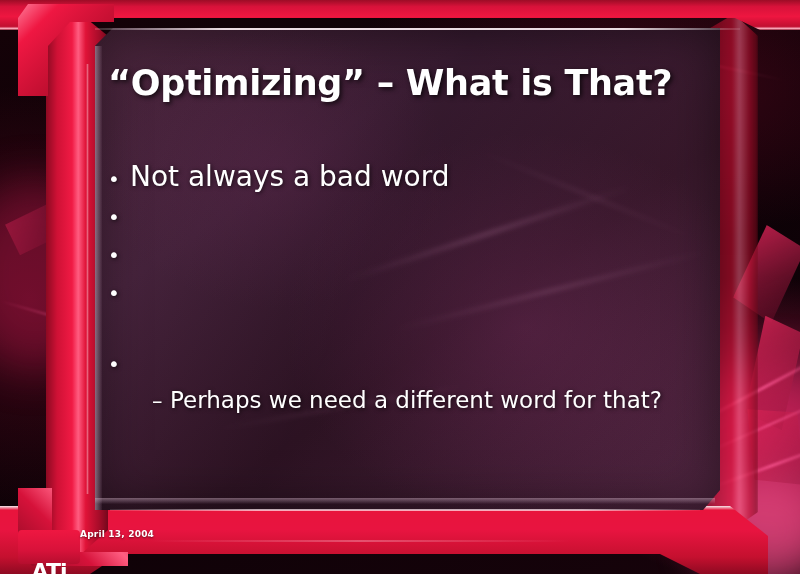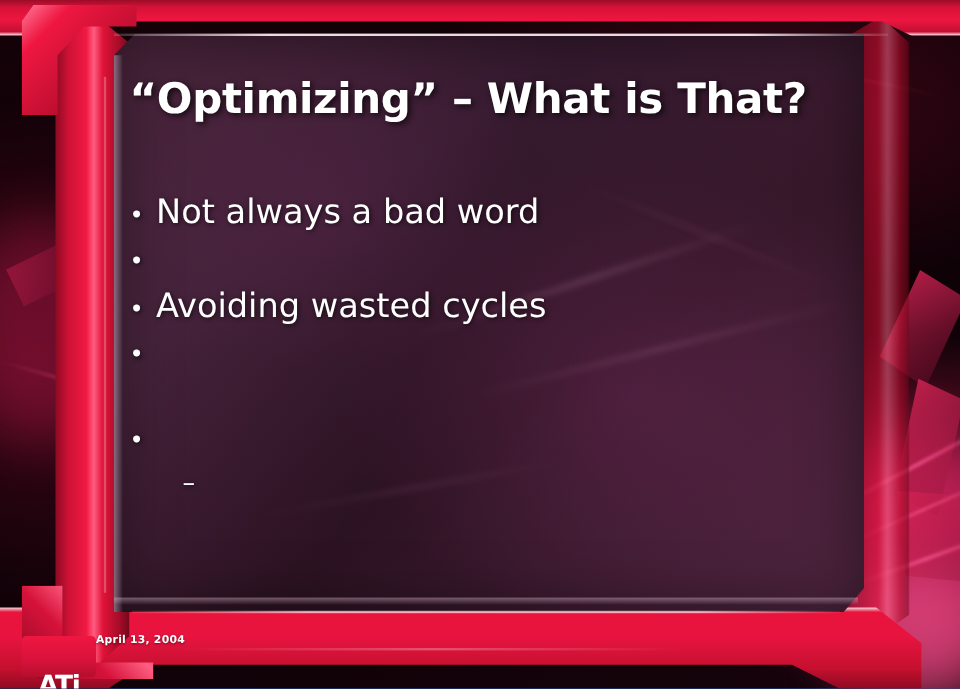--- a/index.html
+++ b/index.html
@@ -275,35 +275,35 @@
       <span class="bullet-mark">•</span>
       <span class="bullet-text">Not always a bad word</span>
     </div>
 
     <div class="bullet-row">
       <span class="bullet-mark">•</span>
     </div>
 
     <div class="bullet-row">
       <span class="bullet-mark">•</span>
-      <span class="bullet-text">Avoiding wasted cycles</span>
     </div>
 
     <div class="bullet-row">
       <span class="bullet-mark">•</span>
     </div>
 
     <div class="spacer"></div>
 
     <div class="bullet-row">
       <span class="bullet-mark">•</span>
     </div>
 
     <div class="sub-row">
       <span class="sub-mark">–</span>
+      <span class="bullet-text">Perhaps we need a different word for that?</span>
     </div>
 
   </div>
 
   <div class="ati-logo">
     <span class="ati-text">ATi</span>
   </div>
   <div class="date-text">April 13, 2004</div>
 
 </div>

